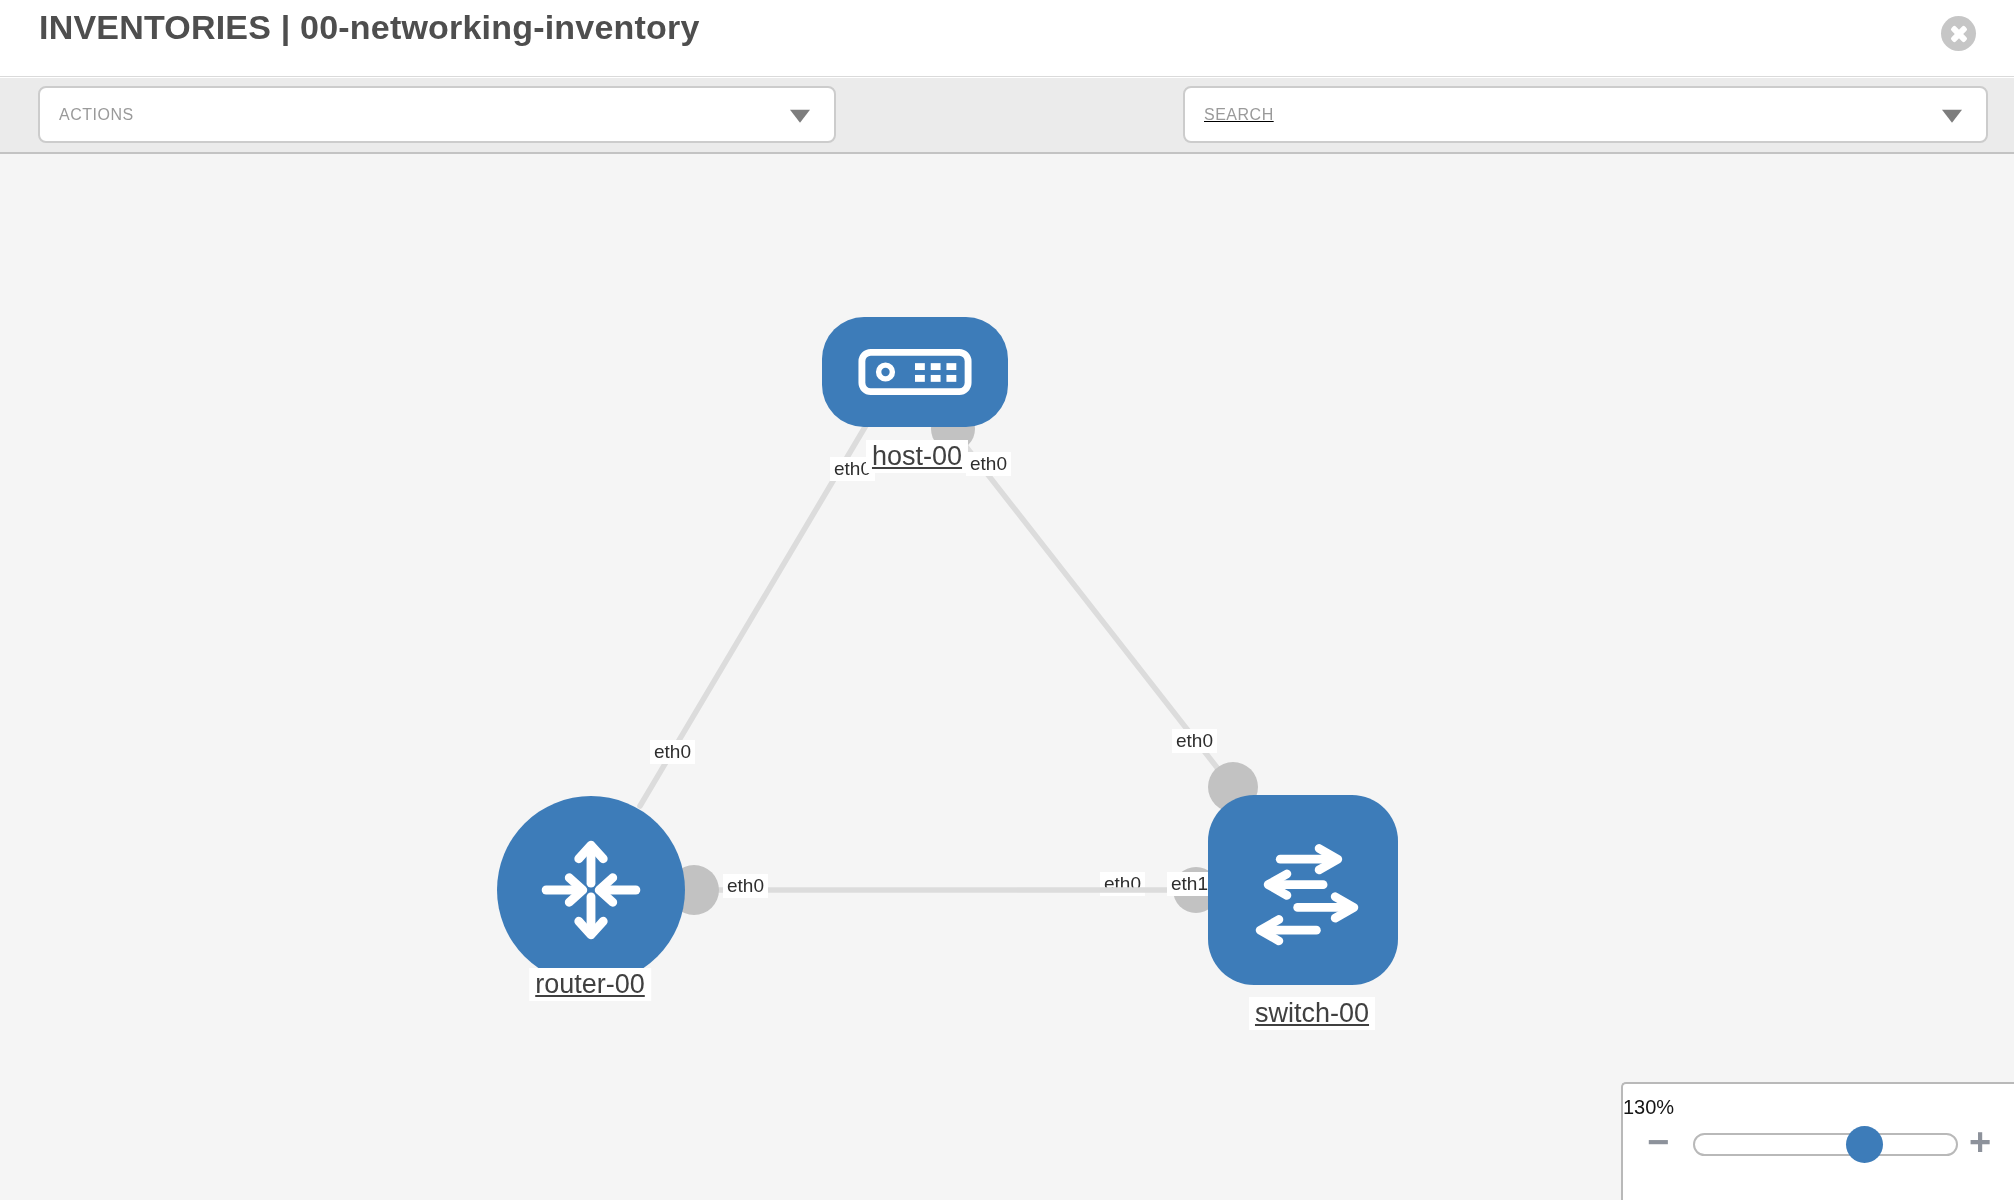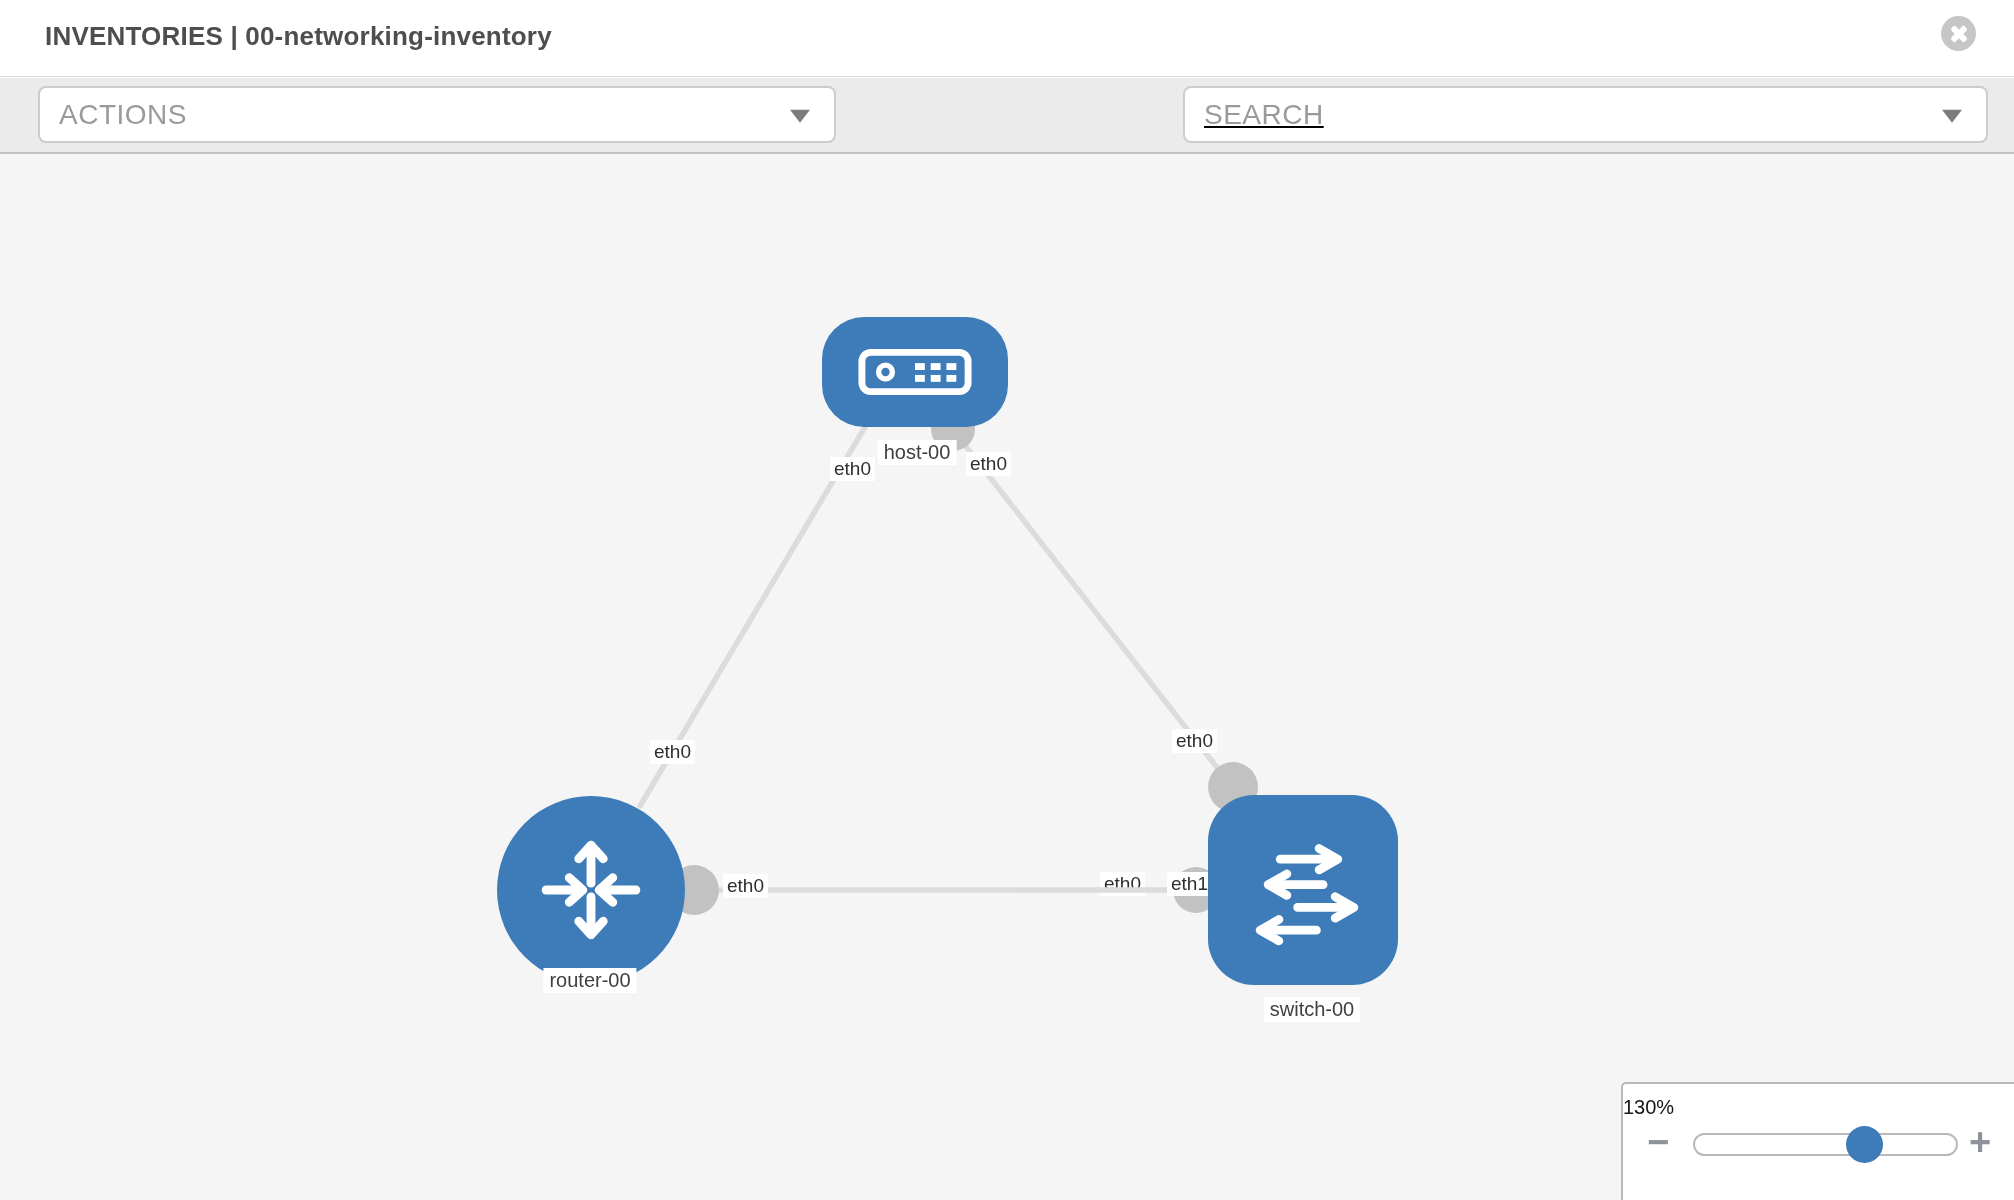--- a/index.html
+++ b/index.html
@@ -16,35 +16,35 @@
     --panel-border:#b9b9b9;
   }
   *{box-sizing:border-box;margin:0;padding:0;}
   html,body{width:2014px;height:1200px;overflow:hidden;
     font-family:"Liberation Sans", sans-serif;background:#ffffff;}
   .stage{position:relative;width:2014px;height:1200px;}
 
   
   .header{position:absolute;left:0;top:0;width:2014px;height:77px;background:#ffffff;
     border-bottom:1px solid #dadada;}
-  .header-title{position:absolute;left:39px;top:21px;font-size:26px;font-weight:bold;
-    color:var(--title-text);letter-spacing:0.2px;margin-left:6px;}
+  .header-title{position:absolute;left:39px;top:8px;font-size:34px;font-weight:bold;
+    color:var(--title-text);letter-spacing:0.2px;}
   .close-btn{position:absolute;left:1941px;top:16px;width:35px;height:35px;border-radius:50%;
     background:#c6c6c6;cursor:pointer;}
   .close-btn::before,.close-btn::after{content:"";position:absolute;left:50%;top:50%;
     width:19px;height:6px;background:#fff;border-radius:2px;}
   .close-btn::before{transform:translate(-50%,-50%) rotate(45deg);}
   .close-btn::after{transform:translate(-50%,-50%) rotate(-45deg);}
 
   
   .toolbar{position:absolute;left:0;top:78px;width:2014px;height:76px;background:var(--toolbar-bg);
     border-bottom:2px solid #c3c3c3;}
   .select-box{position:absolute;top:8px;height:57px;background:#fff;border:2px solid var(--border-gray);
     border-radius:8px;display:flex;align-items:center;padding-left:19px;cursor:pointer;}
-  .select-box .select-label{font-size:28px;color:var(--muted-text);letter-spacing:0.5px;}
+  .select-box .select-label{font-size:16px;color:var(--muted-text);letter-spacing:0.5px;}
   .caret{position:absolute;right:24px;top:50%;transform:translateY(-40%);width:0;height:0;
     border-left:10px solid transparent;border-right:10px solid transparent;
     border-top:13px solid #7d7d7d;}
   .actions-box{left:38px;width:798px;}
   .search-box{left:1183px;width:805px;text-decoration:underline;}
   .tool-icon{position:absolute;top:95px;width:40px;height:40px;cursor:pointer;}
   .tool-icon.wrench{left:1047px;}
   .tool-icon.key{left:1116px;}
 
   
@@ -53,22 +53,22 @@
   .edge{stroke:var(--edge-gray);stroke-width:5.5;stroke-linecap:round;}
   .connector{fill:var(--connector-gray);}
 
   .node{position:absolute;z-index:4;background:var(--node-blue);display:flex;
     align-items:center;justify-content:center;cursor:pointer;}
   .node-host{left:822px;top:317px;width:186px;height:110px;border-radius:42px;}
   .node-router{left:497px;top:796px;width:188px;height:188px;border-radius:50%;}
   .node-switch{left:1208px;top:795px;width:190px;height:190px;border-radius:46px;}
 
   .chip{position:absolute;background:#ffffff;white-space:nowrap;}
-  .node-label{z-index:5;font-size:20px;color:var(--label-text);padding:1px 6px;
-    transform:translateX(-50%);}
+  .node-label{z-index:5;font-size:27px;color:var(--label-text);padding:1px 6px;
+    transform:translateX(-50%);text-decoration:underline;}
   .iface-label{z-index:3;font-size:19px;color:#2e2e2e;padding:1px 4px;}
   .iface-label.under{z-index:1;}
 
   .lbl-host{left:917px;top:440px;}
   .lbl-router{left:590px;top:968px;}
   .lbl-switch{left:1312px;top:997px;}
 
   .if-e1-host{left:830px;top:457px;}
   .if-e1-router{left:650px;top:740px;}
   .if-e2-host{left:966px;top:452px;}

